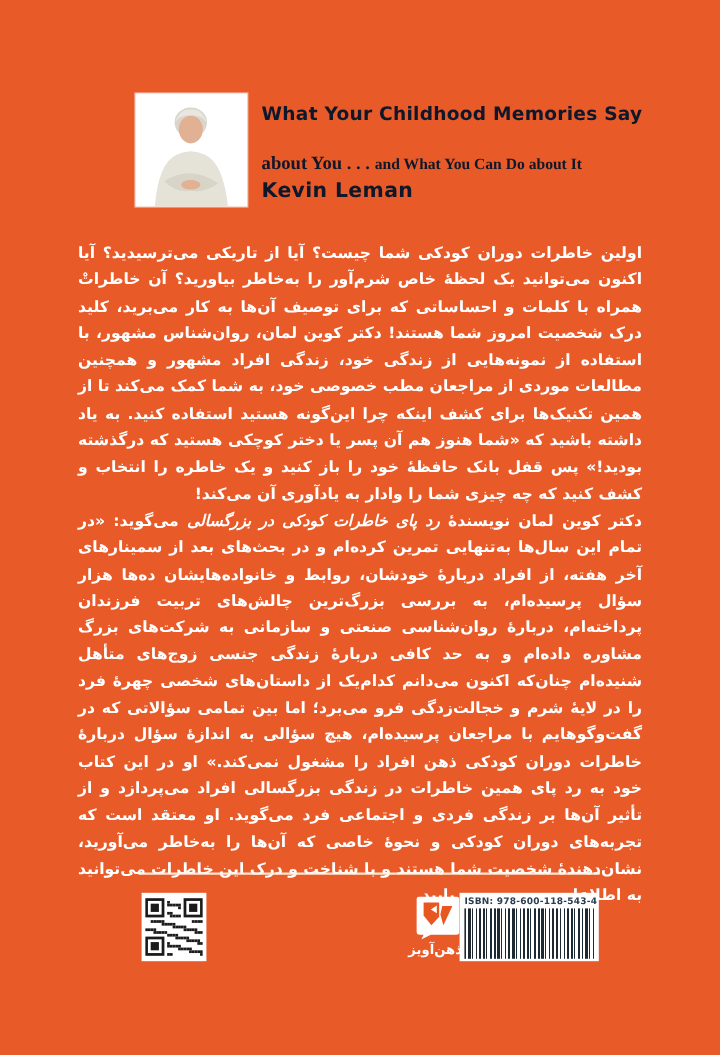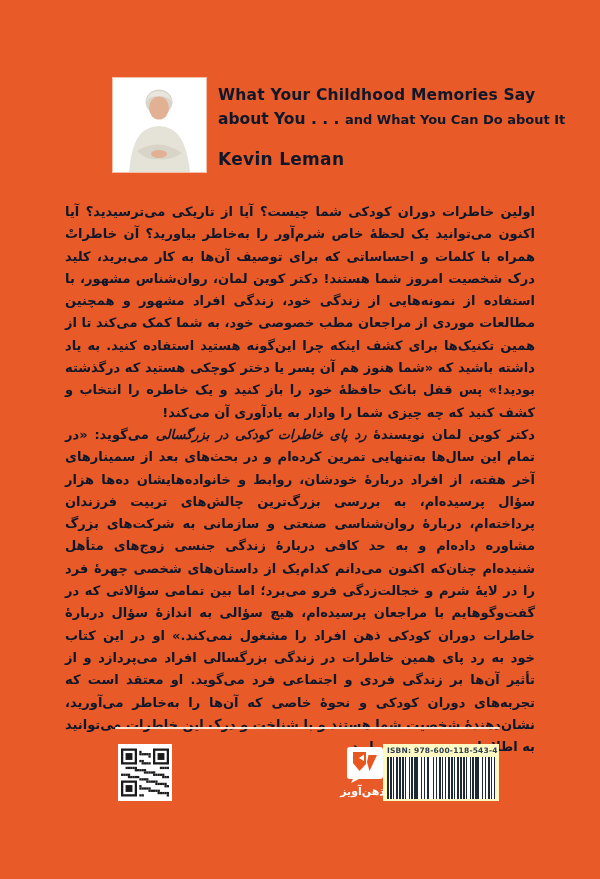--- a/index.html
+++ b/index.html
@@ -5,45 +5,45 @@
   * { margin:0; padding:0; box-sizing:border-box; }
   html,body { width:600px; height:879px; }
   body { font-family:"DejaVu Sans", sans-serif; }
   .cover { position:relative; width:600px; height:879px; background:#E85A28; overflow:hidden; }
 
   
   .photo { position:absolute; left:113px; top:78px; width:93px; height:94px; background:#fff; box-shadow:0 0 0 1px rgba(255,255,255,.6); }
   .photo svg { display:block; width:100%; height:100%; }
   .title-block { position:absolute; left:218px; top:84px; width:368px; color:#0f172a; }
   .title-line1 { font-size:15.5px; font-weight:700; line-height:22px; letter-spacing:.2px; white-space:nowrap; }
-  .title-line2 { font-weight:700; line-height:22px; margin-top:2px; white-space:nowrap; }
+  .title-line2 { font-weight:700; line-height:22px; margin-top:20px; white-space:nowrap;font-family:Liberation Serif, serif; }
   .title-line2 .big { font-size:15.5px; }
   .title-line2 .small { font-size:13px; }
   .author { position:absolute; left:218px; top:149px; font-size:17px; font-weight:700; color:#0f172a; letter-spacing:.3px; }
 
   
   .fa-para { position:absolute; left:65px; right:65px; direction:rtl; text-align:justify;
-             color:#0f172a; font-size:13px; font-weight:700; line-height:22.3px; }
+             color:#ffffff; font-size:13px; font-weight:700; line-height:22.3px; }
   .fa-para-1 { top:201px; }
   .fa-para-2 { top:424px; }
   .book-title-fa { font-style:italic; font-weight:700; }
 
   
   .divider { position:absolute; left:115px; top:727px; width:385px; height:2px;
              background:rgba(255,243,225,.92); border-radius:1px; }
 
   
   .qr { position:absolute; left:118px; top:744px; width:54px; height:57px; background:#fff; padding:3px; }
   .qr svg { display:block; width:100%; height:100%; }
 
   .publisher { position:absolute; left:345px; top:747px; width:40px; text-align:left; }
   .publisher svg { display:block; width:36px; height:36px; margin:0 auto; }
   .publisher-name { margin-top:2px; color:#fff; font-size:11px; font-weight:700; direction:rtl; white-space:nowrap; }
 
-  .barcode-box { position:absolute; left:383px; top:744px; width:116px; height:57px; background:#fef9c3; padding:2px 4px; }
+  .barcode-box { position:absolute; left:383px; top:744px; width:116px; height:57px; background:#ffffff; padding:2px 4px; }
   .isbn-text { font-size:7.5px; font-weight:700; color:#2c3e50; text-align:center; white-space:nowrap; letter-spacing:.2px; }
   .bars { margin-top:2px; height:42px; width:100%;
           background:repeating-linear-gradient(90deg,
             #1d2a33 0 1.6px, #fff 1.6px 3.1px,
             #1d2a33 3.1px 5.2px, #fff 5.2px 6.1px,
             #1d2a33 6.1px 6.9px, #fff 6.9px 9.4px,
             #1d2a33 9.4px 10.6px, #fff 10.6px 12.2px); }
 </style>
 </head>
 <body>

